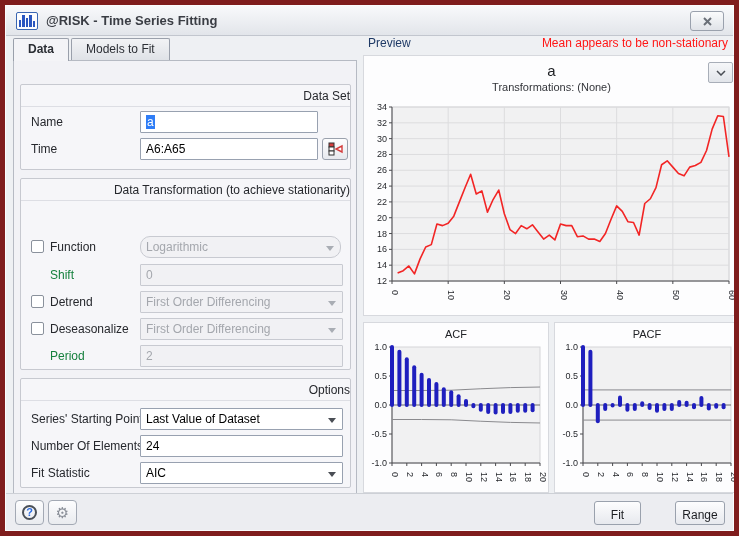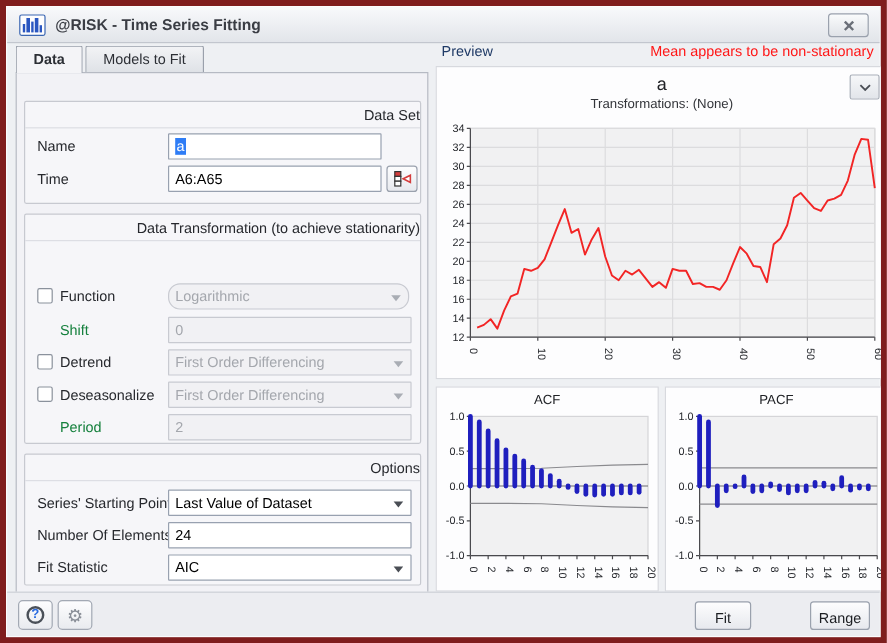--- a/index.html
+++ b/index.html
@@ -358,16 +358,16 @@
       </svg>
   </div>
 
   <div class="footer">
     <button class="icon-btn" style="left:9px;">
       <span class="help-glyph">?</span>
     </button>
     <button class="icon-btn" style="left:42px;">
       <span class="gear-glyph">⚙</span>
     </button>
-    <button class="btn" style="right:107px;text-align:center;">Fit</button>
+    <button class="btn" style="right:92px;text-align:center;">Fit</button>
     <button class="btn" style="right:8px; width:50px;">Range</button>
   </div>
 </div>
 
 </body></html>

